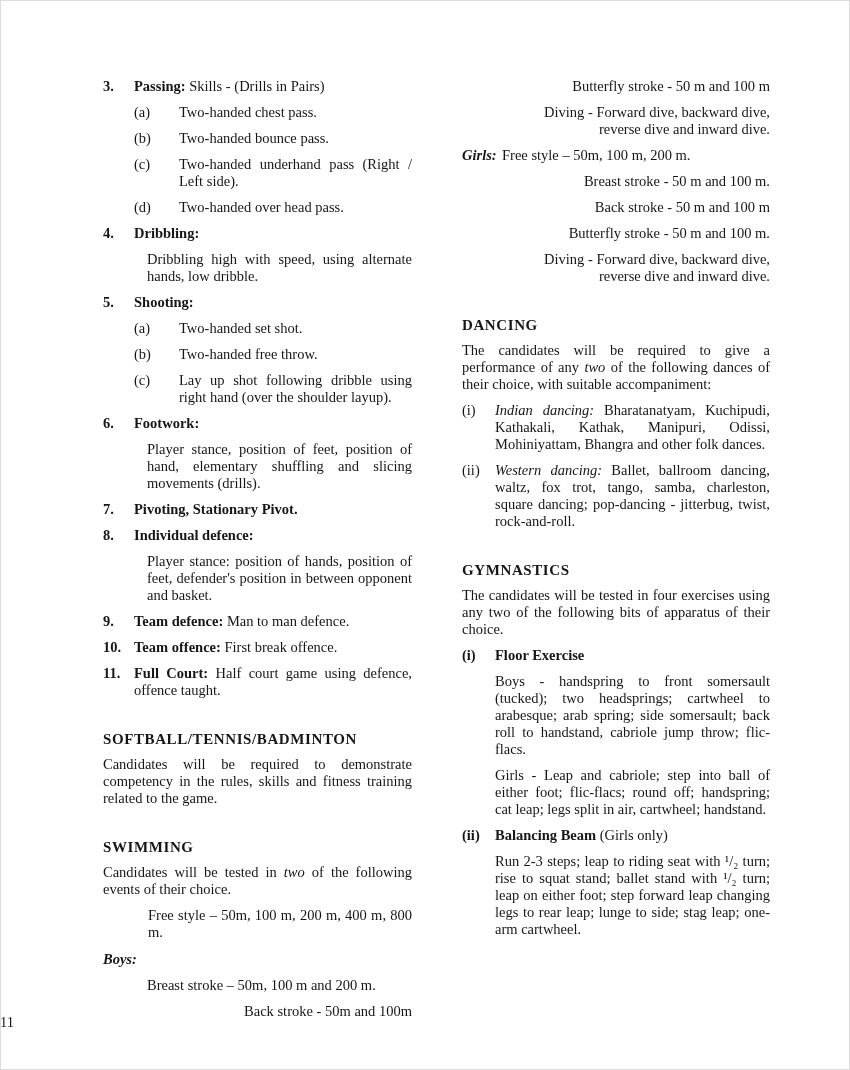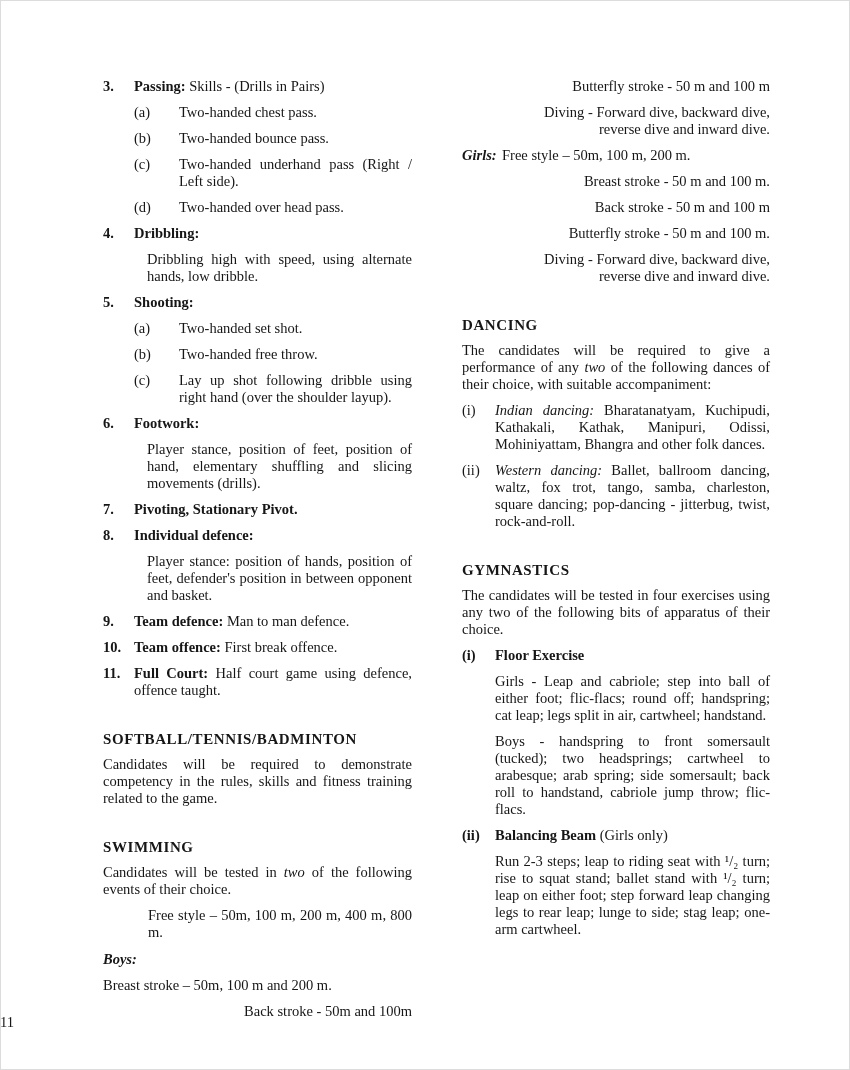--- a/index.html
+++ b/index.html
@@ -42,21 +42,21 @@
 
   
   .ipara { margin-left:44px; }
 
   
   .hang { display:flex; }
   .hang > .hl45 { flex:0 0 45px;margin-top:44px; }
   .hang > .hl40 { flex:0 0 40px; }
   .hang > .htext { flex:1; }
 
-  .ind44 { }
+  .ind44 { margin-left:44px; }
   .ind40 { margin-left:40px;text-align:right; }
 
   
   .ritem { display:flex; }
   .ritem > .marker { flex:0 0 33px; }
   .ritem > .rtext { flex:1; }
   .gym-para { margin-left:33px; }
 
   .pagenum {
     position:absolute; top:991px; left:0; width:100%;
@@ -188,22 +188,22 @@
       <p class="rtext j"><i>Western dancing:</i><span> Ballet, ballroom dancing, waltz, fox trot, tango, samba, charleston, square dancing; pop-dancing - jitterbug, twist, rock-and-roll.</span></p>
     </div>
 
     <p class="heading">GYMNASTICS</p>
     <p class="j mt8">The candidates will be tested in four exercises using any two of the following bits of apparatus of their choice.</p>
 
     <div class="ritem">
       <span class="marker bold">(i)</span>
       <p class="rtext"><b>Floor Exercise</b><span></span></p>
     </div>
+    <p class="gym-para j">Boys - handspring to front somersault (tucked); two headsprings; cartwheel to arabesque; arab spring; side somersault; back roll to handstand, cabriole jump throw; flic-flacs.</p>
     <p class="gym-para j">Girls - Leap and cabriole; step into ball of either foot; flic-flacs; round off; handspring; cat leap; legs split in air, cartwheel; handstand.</p>
-    <p class="gym-para j">Boys - handspring to front somersault (tucked); two headsprings; cartwheel to arabesque; arab spring; side somersault; back roll to handstand, cabriole jump throw; flic-flacs.</p>
 
     <div class="ritem">
       <span class="marker bold">(ii)</span>
       <p class="rtext"><b>Balancing Beam</b><span> (Girls only)</span></p>
     </div>
     <p class="gym-para j">Run 2-3 steps; leap to riding seat with ¹/₂ turn; rise to squat stand; ballet stand with ¹/₂ turn; leap on either foot; step forward leap changing legs to rear leap; lunge to side; stag leap; one-arm cartwheel.</p>
 
   </div>
 
   <div class="pagenum">11</div>

